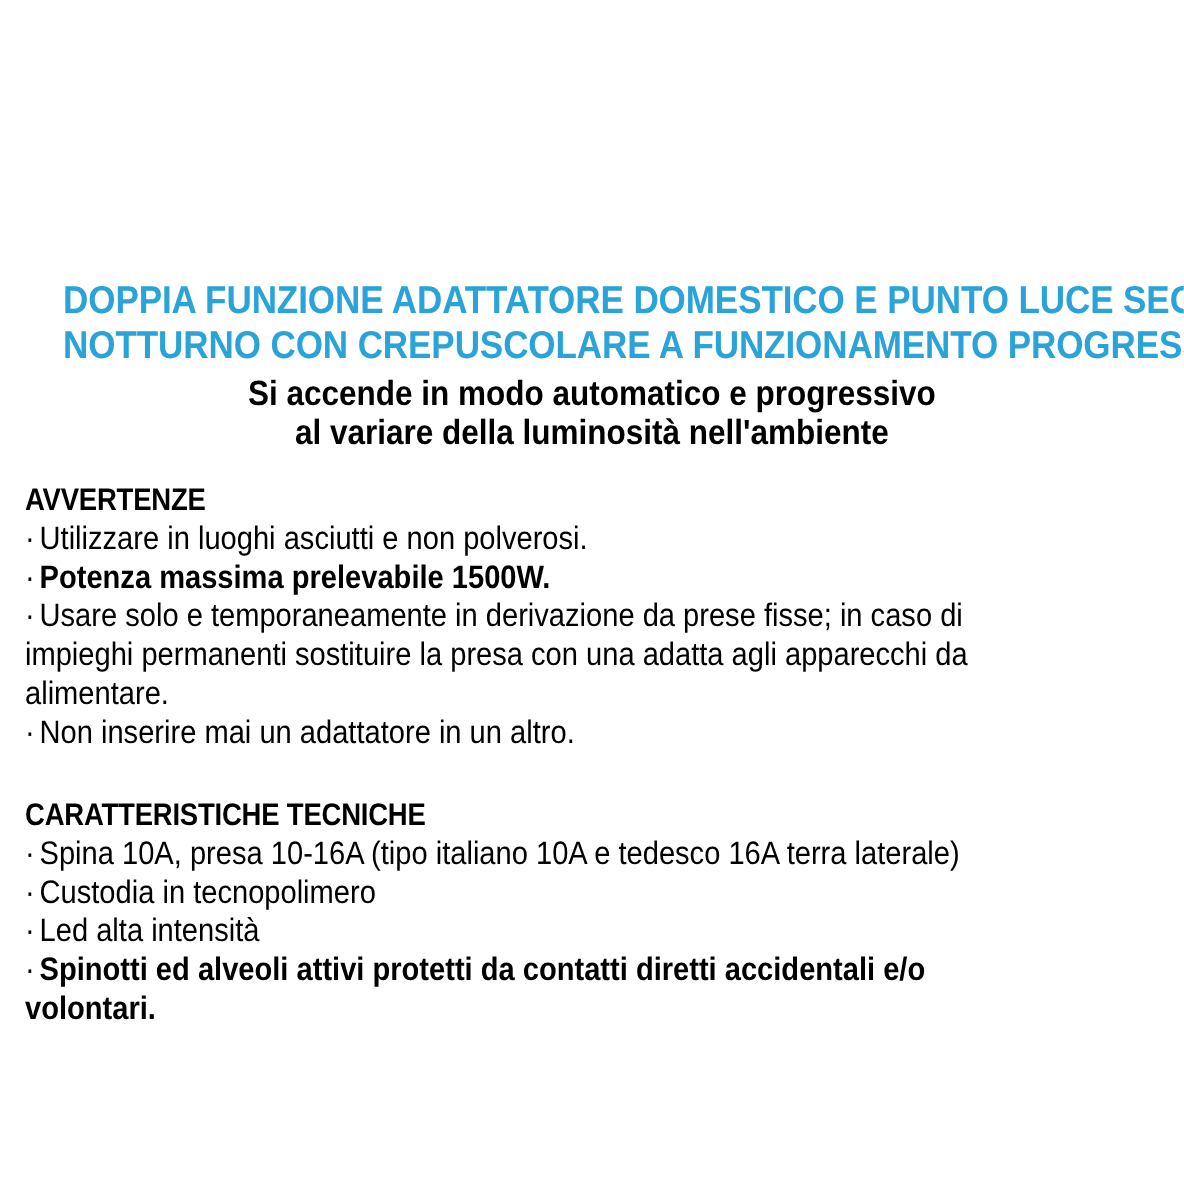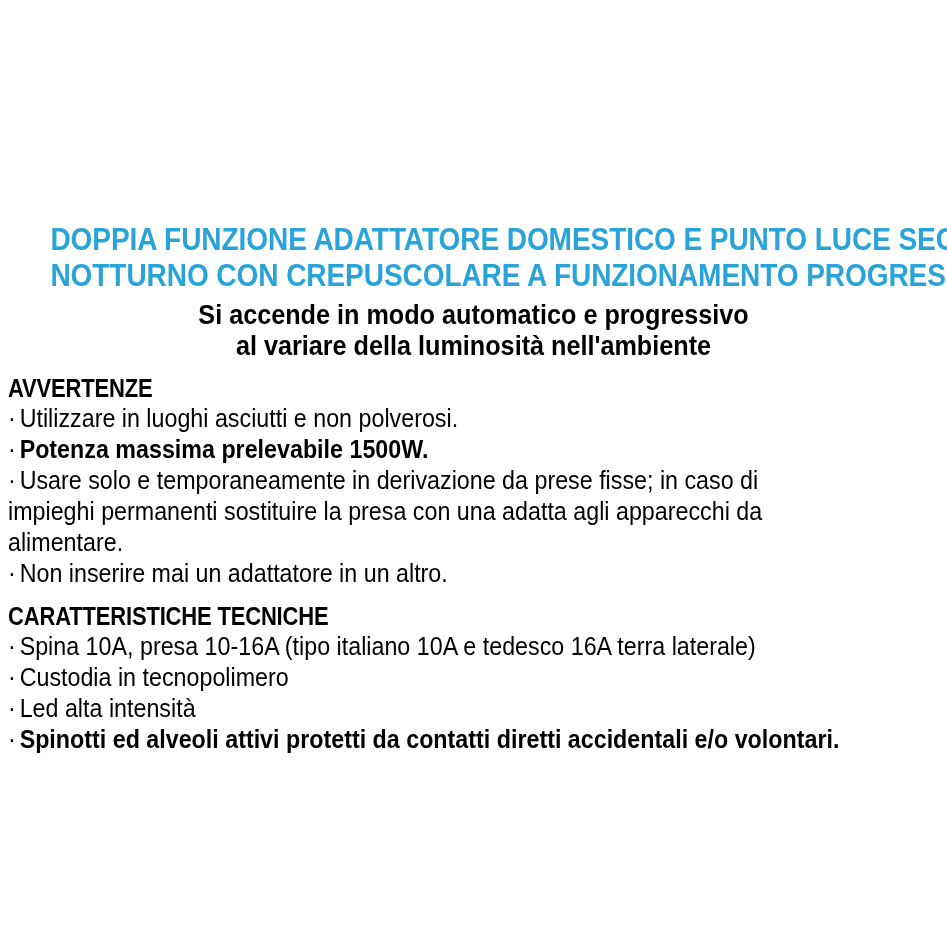--- a/index.html
+++ b/index.html
@@ -55,21 +55,21 @@
     line-height: 31px;
     text-align: center;
     margin: 5px 0 0 0;
     transform: scaleX(0.90);
     transform-origin: center top;
   }
   .subtitle .st-line { display: block; white-space: nowrap; }
 
   
   .section {
-    margin: 0;
+    margin: 12px;
     padding: 0 8px 0 8px;
   }
   .section-gap { height: 13px; }
 
   .section-title {
     font-weight: bold;
     font-size: 25px;
     line-height: 29px;
     letter-spacing: -0.2px;
     transform: scaleX(0.88);

